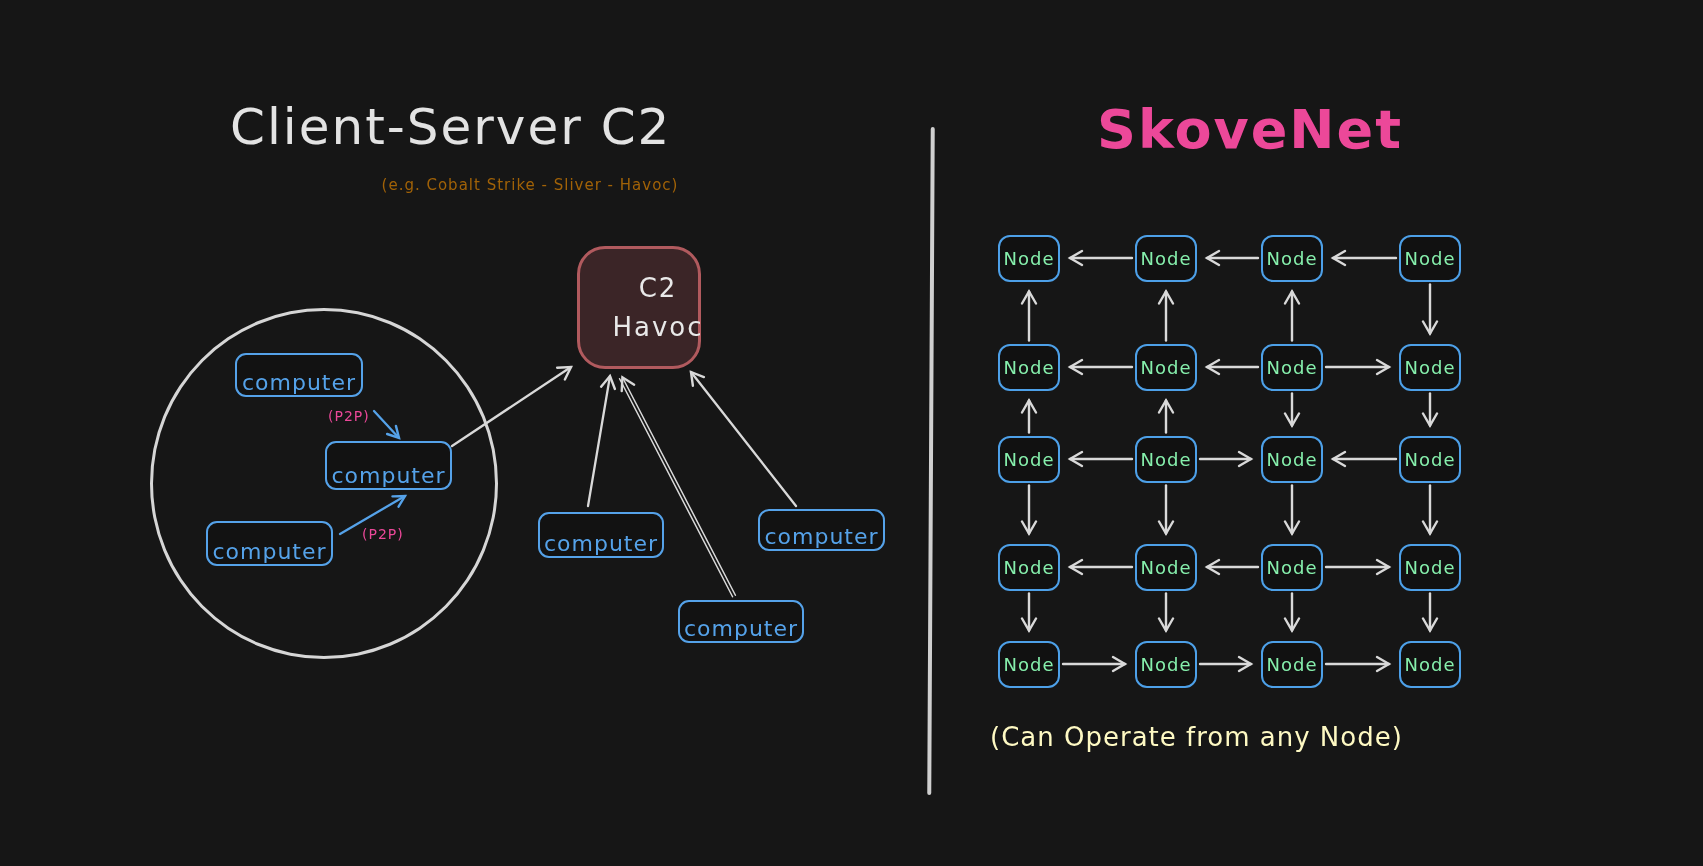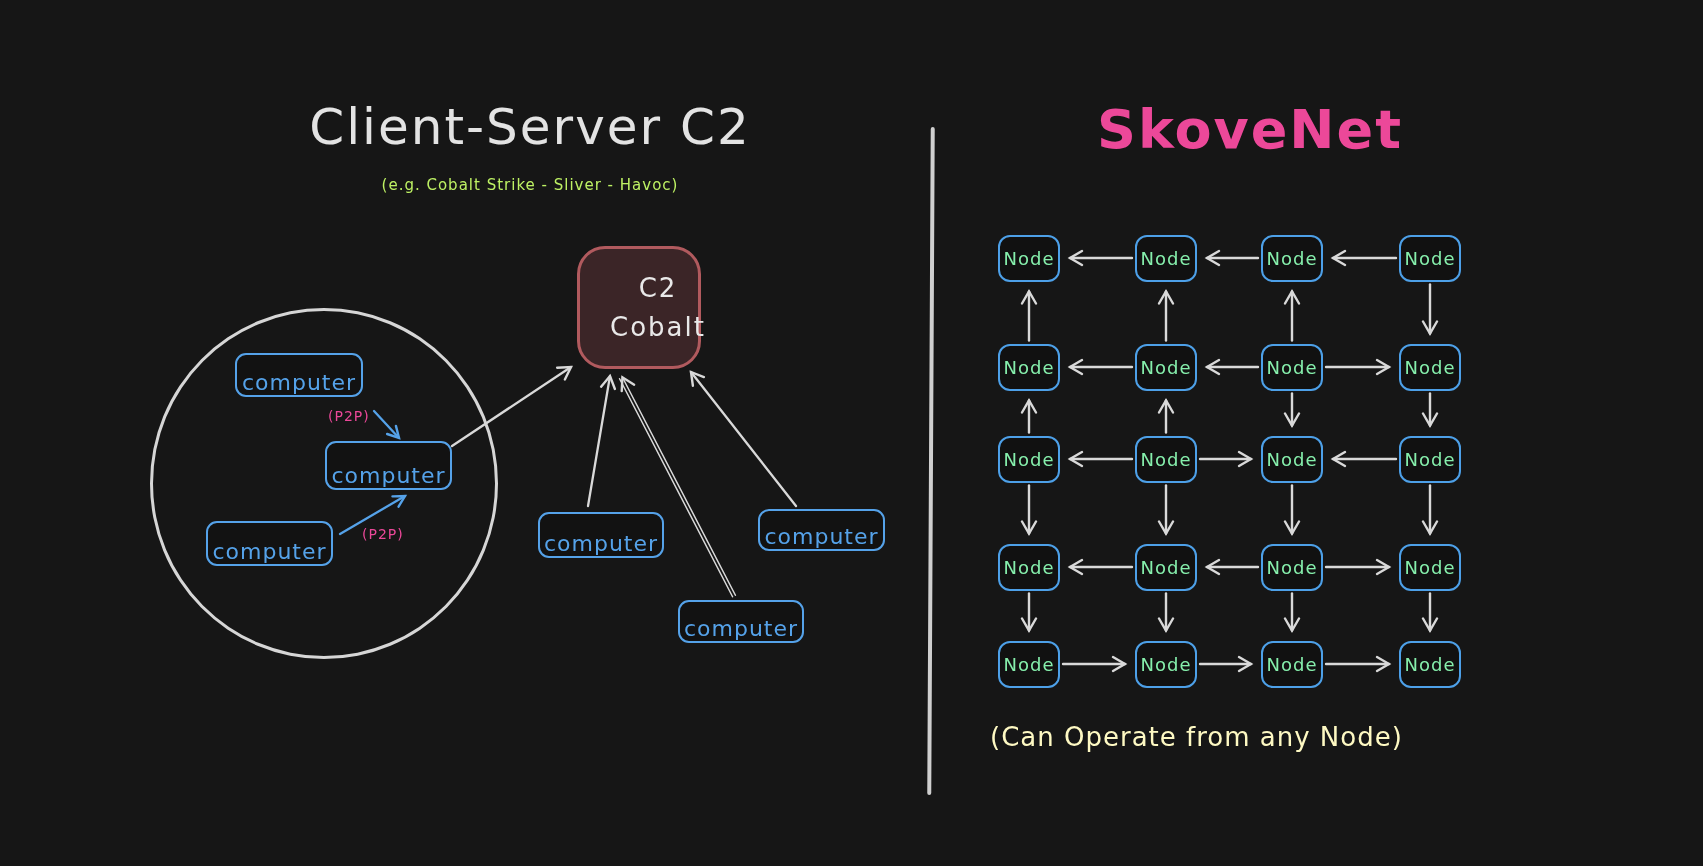--- a/index.html
+++ b/index.html
@@ -2,25 +2,25 @@
 <html><head>
 <meta charset="utf-8">
 <style>
   html,body{margin:0;padding:0;background:#151515;}
   #canvas{
     position:relative;width:1703px;height:866px;background:#161616;
     overflow:hidden;font-family:"DejaVu Sans", sans-serif;
   }
   .abs{position:absolute;}
   .title{
-    text-align:center;color:#e3e3e3;font-size:50px;letter-spacing:2px;
+    text-align:left;color:#e3e3e3;font-size:50px;letter-spacing:2px;
     white-space:nowrap;
   }
   .subtitle{
-    text-align:center;color:#bef264;font-size:15px;letter-spacing:1px;
+    text-align:center;color:#a16207;font-size:15px;letter-spacing:1px;
     white-space:nowrap;
   }
   .title-right{color:#ec4899;font-size:54px;font-weight:bold;}
   .caption{
     text-align:left;color:#fef9c3;font-size:26px;letter-spacing:1px;
     white-space:nowrap;
   }
   #divider{
     width:3.5px;background:#cfcfcf;border-radius:2px;
     transform:rotate(0.3deg);
@@ -54,21 +54,21 @@
 
 <div id="canvas">
 
   <div class="abs title" style="left:230px;top:98px;width:600px;">Client-Server C2</div>
   <div class="abs subtitle" style="left:230px;top:176px;width:600px;">(e.g. Cobalt Strike - Sliver - Havoc)</div>
 
   <div id="enclosure-circle" class="abs" style="left: 150px; top: 308px; width: 342px; height: 345px;"></div>
 
   <div id="server-box" class="abs" style="left: 577px; top: 246px; width: 124px; height: 123px; padding-left: 38px;">
     <span>C2</span>
-    <span>Cobalt</span>
+    <span>Havoc</span>
   </div>
 
   <div id="left-shapes">
       <div class="computer-box abs" style="left: 235px; top: 353px; width: 128px; height: 44px;">
         <span>computer</span>
       </div>
       <div class="computer-box abs" style="left: 325px; top: 441px; width: 127px; height: 49px;">
         <span>computer</span>
       </div>
       <div class="computer-box abs" style="left: 206px; top: 521px; width: 127px; height: 45px;">

